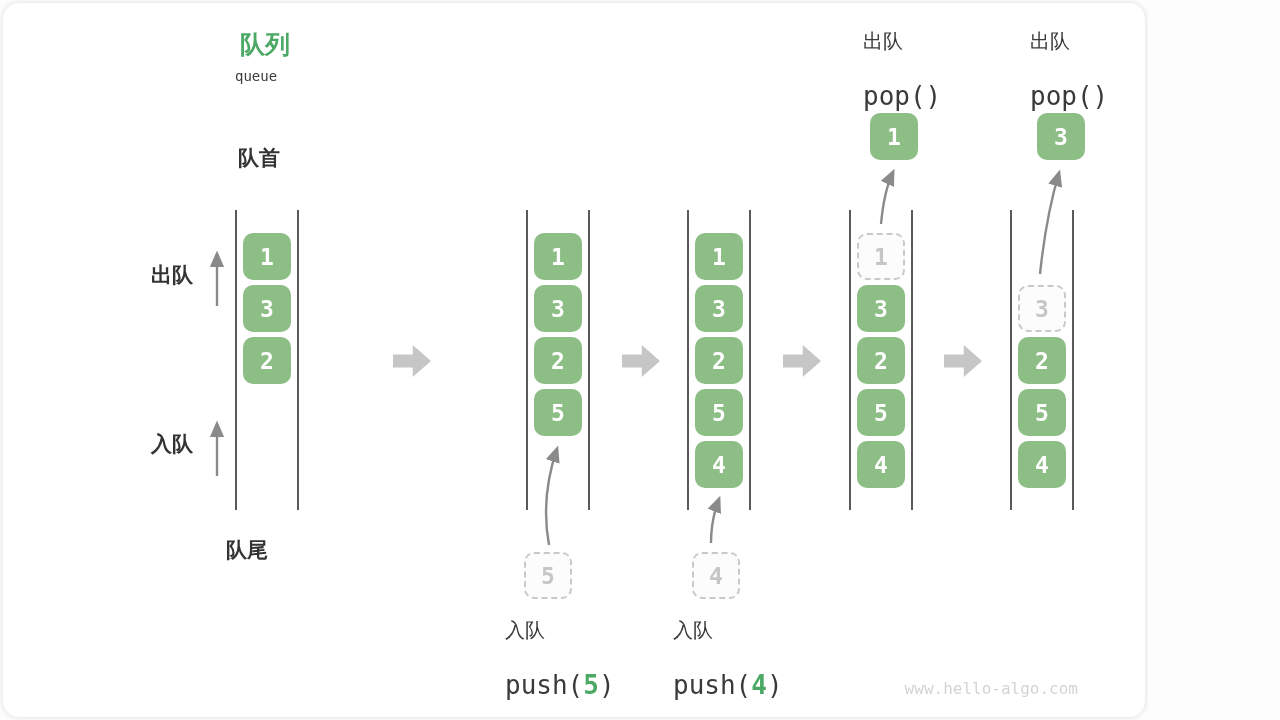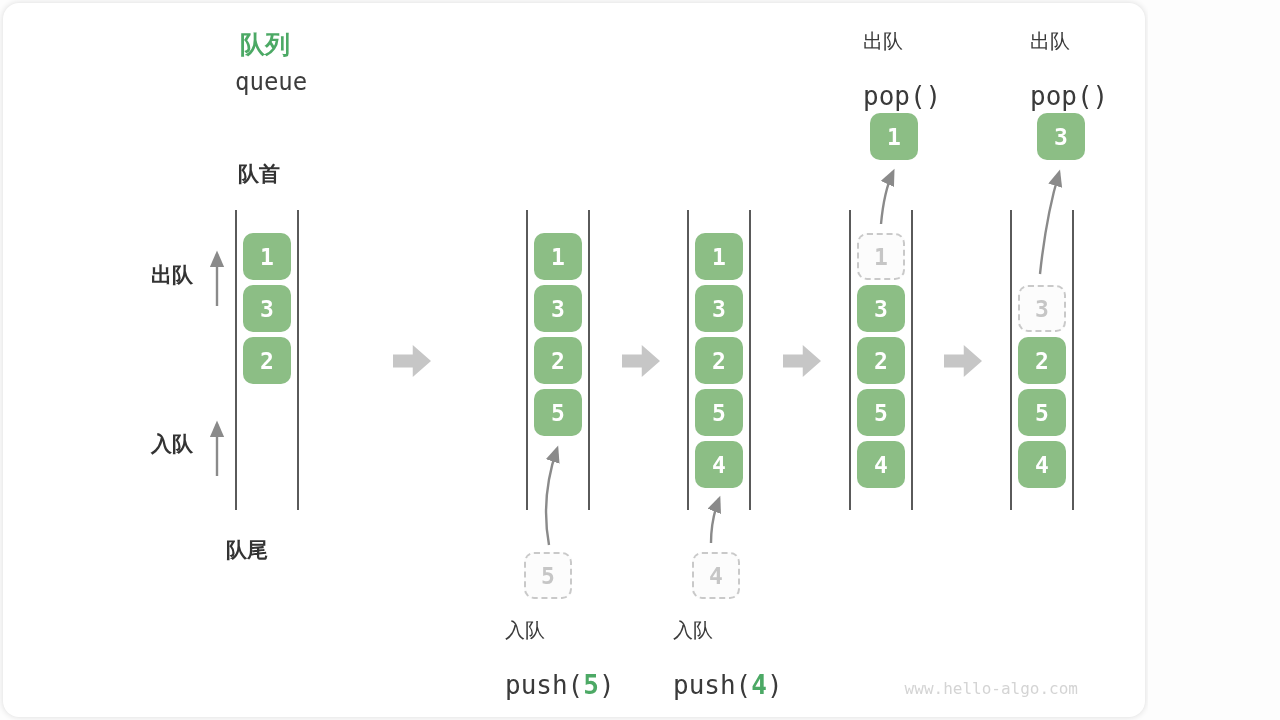--- a/index.html
+++ b/index.html
@@ -1,20 +1,20 @@
 <!DOCTYPE html>
 <html><head>
 <meta charset="utf-8">
 <style>
   html,body{margin:0;padding:0;background:#fdfdfd;}
   #stage{position:relative;width:1148px;height:720px;font-family:"Liberation Sans",sans-serif;overflow:hidden;}
   #card{position:absolute;inset:3px;background:#ffffff;border-radius:16px;box-shadow:0 0 6px rgba(0,0,0,.14);}
   .abs{position:absolute;}
   .title-zh{font-size:25px;font-weight:700;color:#4ca965;}
-  .title-en{font-size:24px;color:#3c3c3c;font-family:"DejaVu Sans Mono",monospace;}
+  .title-en{font-size:14px;color:#3c3c3c;font-family:"DejaVu Sans Mono",monospace;}
   .side-label{font-size:21px;font-weight:700;color:#333;}
   .op-label{font-size:20px;color:#3a3a3a;}
   .op-code{font-size:26px;color:#3a3a3a;font-family:"DejaVu Sans Mono",monospace;margin-top:26px;}
   .op-arg{color:#4ca965;font-weight:700;}
   .wall{position:absolute;width:2px;background:#5a5a5a;}
   .cell{position:absolute;width:48px;height:47px;border-radius:10px;
         display:flex;align-items:center;justify-content:center;
         font-family:"DejaVu Sans Mono",monospace;font-weight:700;font-size:23px;}
   .cell.filled{background:#8cbe85;color:#ffffff;}
   .cell.ghost{background:#fcfcfc;border:2px dashed #c9c9c9;color:#c6c6c6;
@@ -26,21 +26,21 @@
 </style>
 </head>
 <body>
 
 <div id="stage">
   <div id="card"></div>
 
   <div class="abs title-zh" style="left:240px;top:28px;">队列</div>
   <div class="abs title-en" style="left:235px;top:68px;">queue</div>
 
-  <div class="abs side-label" style="left:238px;top:160px;">队首</div>
+  <div class="abs side-label" style="left:238px;top:144px;">队首</div>
   <div class="abs side-label" style="left:226px;top:536px;">队尾</div>
   <div class="abs side-label" style="left:151px;top:261px;">出队</div>
   <div class="abs side-label" style="left:151px;top:430px;">入队</div>
 
   <div id="queue-area">
       <div>
         <div class="wall" style="left: 235px; top: 210px; height: 300px;"></div>
         <div class="wall" style="left: 297px; top: 210px; height: 300px;"></div>
         <div class="cell filled" style="left: 243px; top: 233px;">1</div>
         <div class="cell filled" style="left: 243px; top: 285px;">3</div>

